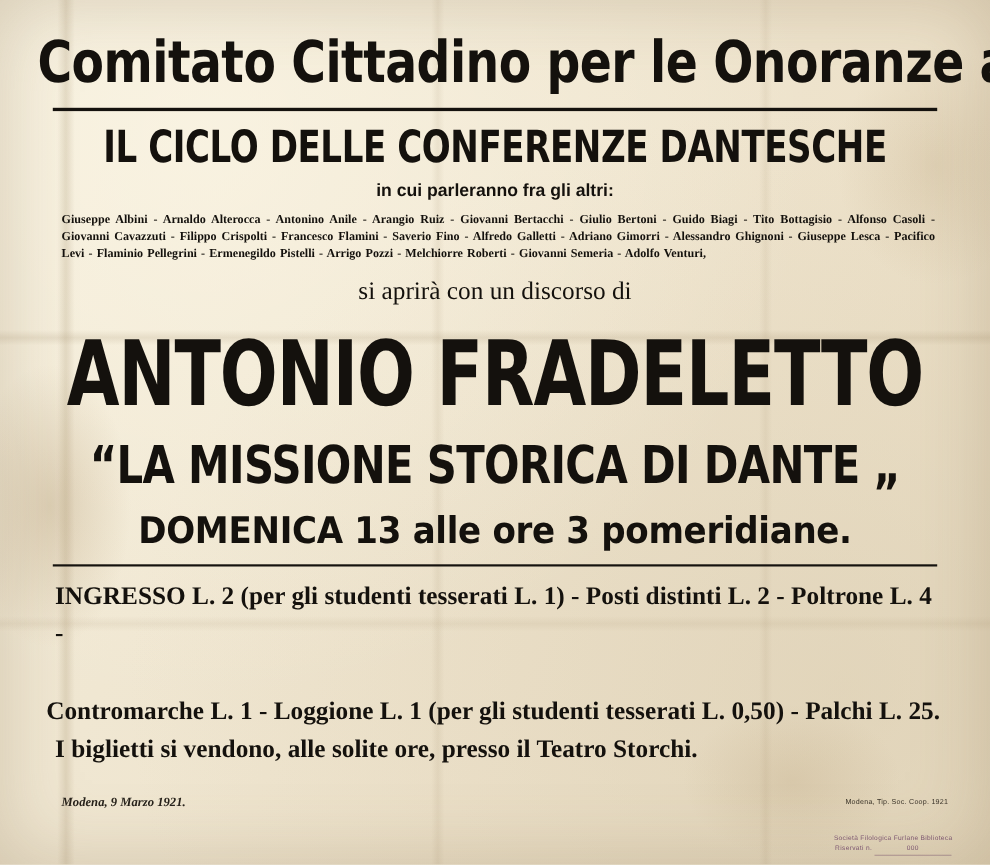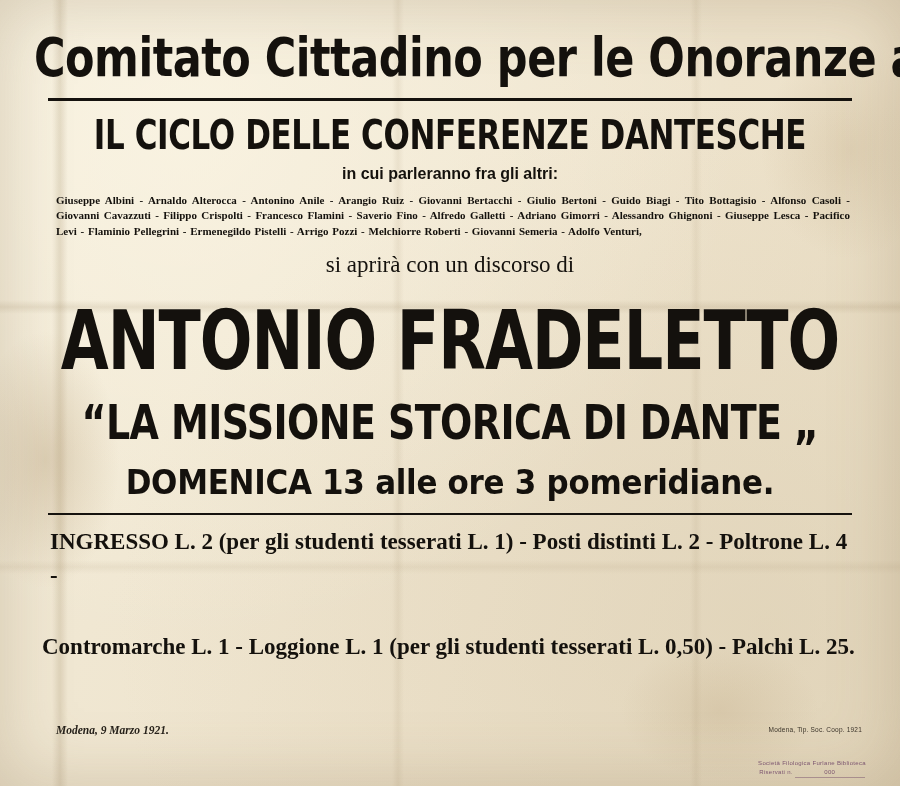--- a/index.html
+++ b/index.html
@@ -270,20 +270,21 @@
     <div class="quote-title">“LA MISSIONE STORICA DI DANTE „</div>
 
 
     <div class="date-line">DOMENICA 13 alle ore 3 pomeridiane.</div>
 
     <div class="rule thin"></div>
 
     <div class="prices">
       <div class="p1">INGRESSO L. 2 (per gli studenti tesserati L. 1) - Posti distinti L. 2 - Poltrone L. 4 -</div>
       <div class="p2">Contromarche L. 1 - Loggione L. 1 (per gli studenti tesserati L. 0,50) - Palchi L. 25.</div>
+      <div class="p3">I biglietti si vendono, alle solite ore, presso il Teatro Storchi.</div>
     </div>
 
   </div>
 
   <div class="footer">
     <div class="imprint-left">Modena, 9 Marzo 1921.</div>
     <div class="imprint-right">Modena, Tip. Soc. Coop. 1921</div>
     <div class="stamp">
       <div>Società Filologica Furlane Biblioteca</div>
       <div><span>Riservati n.</span>

